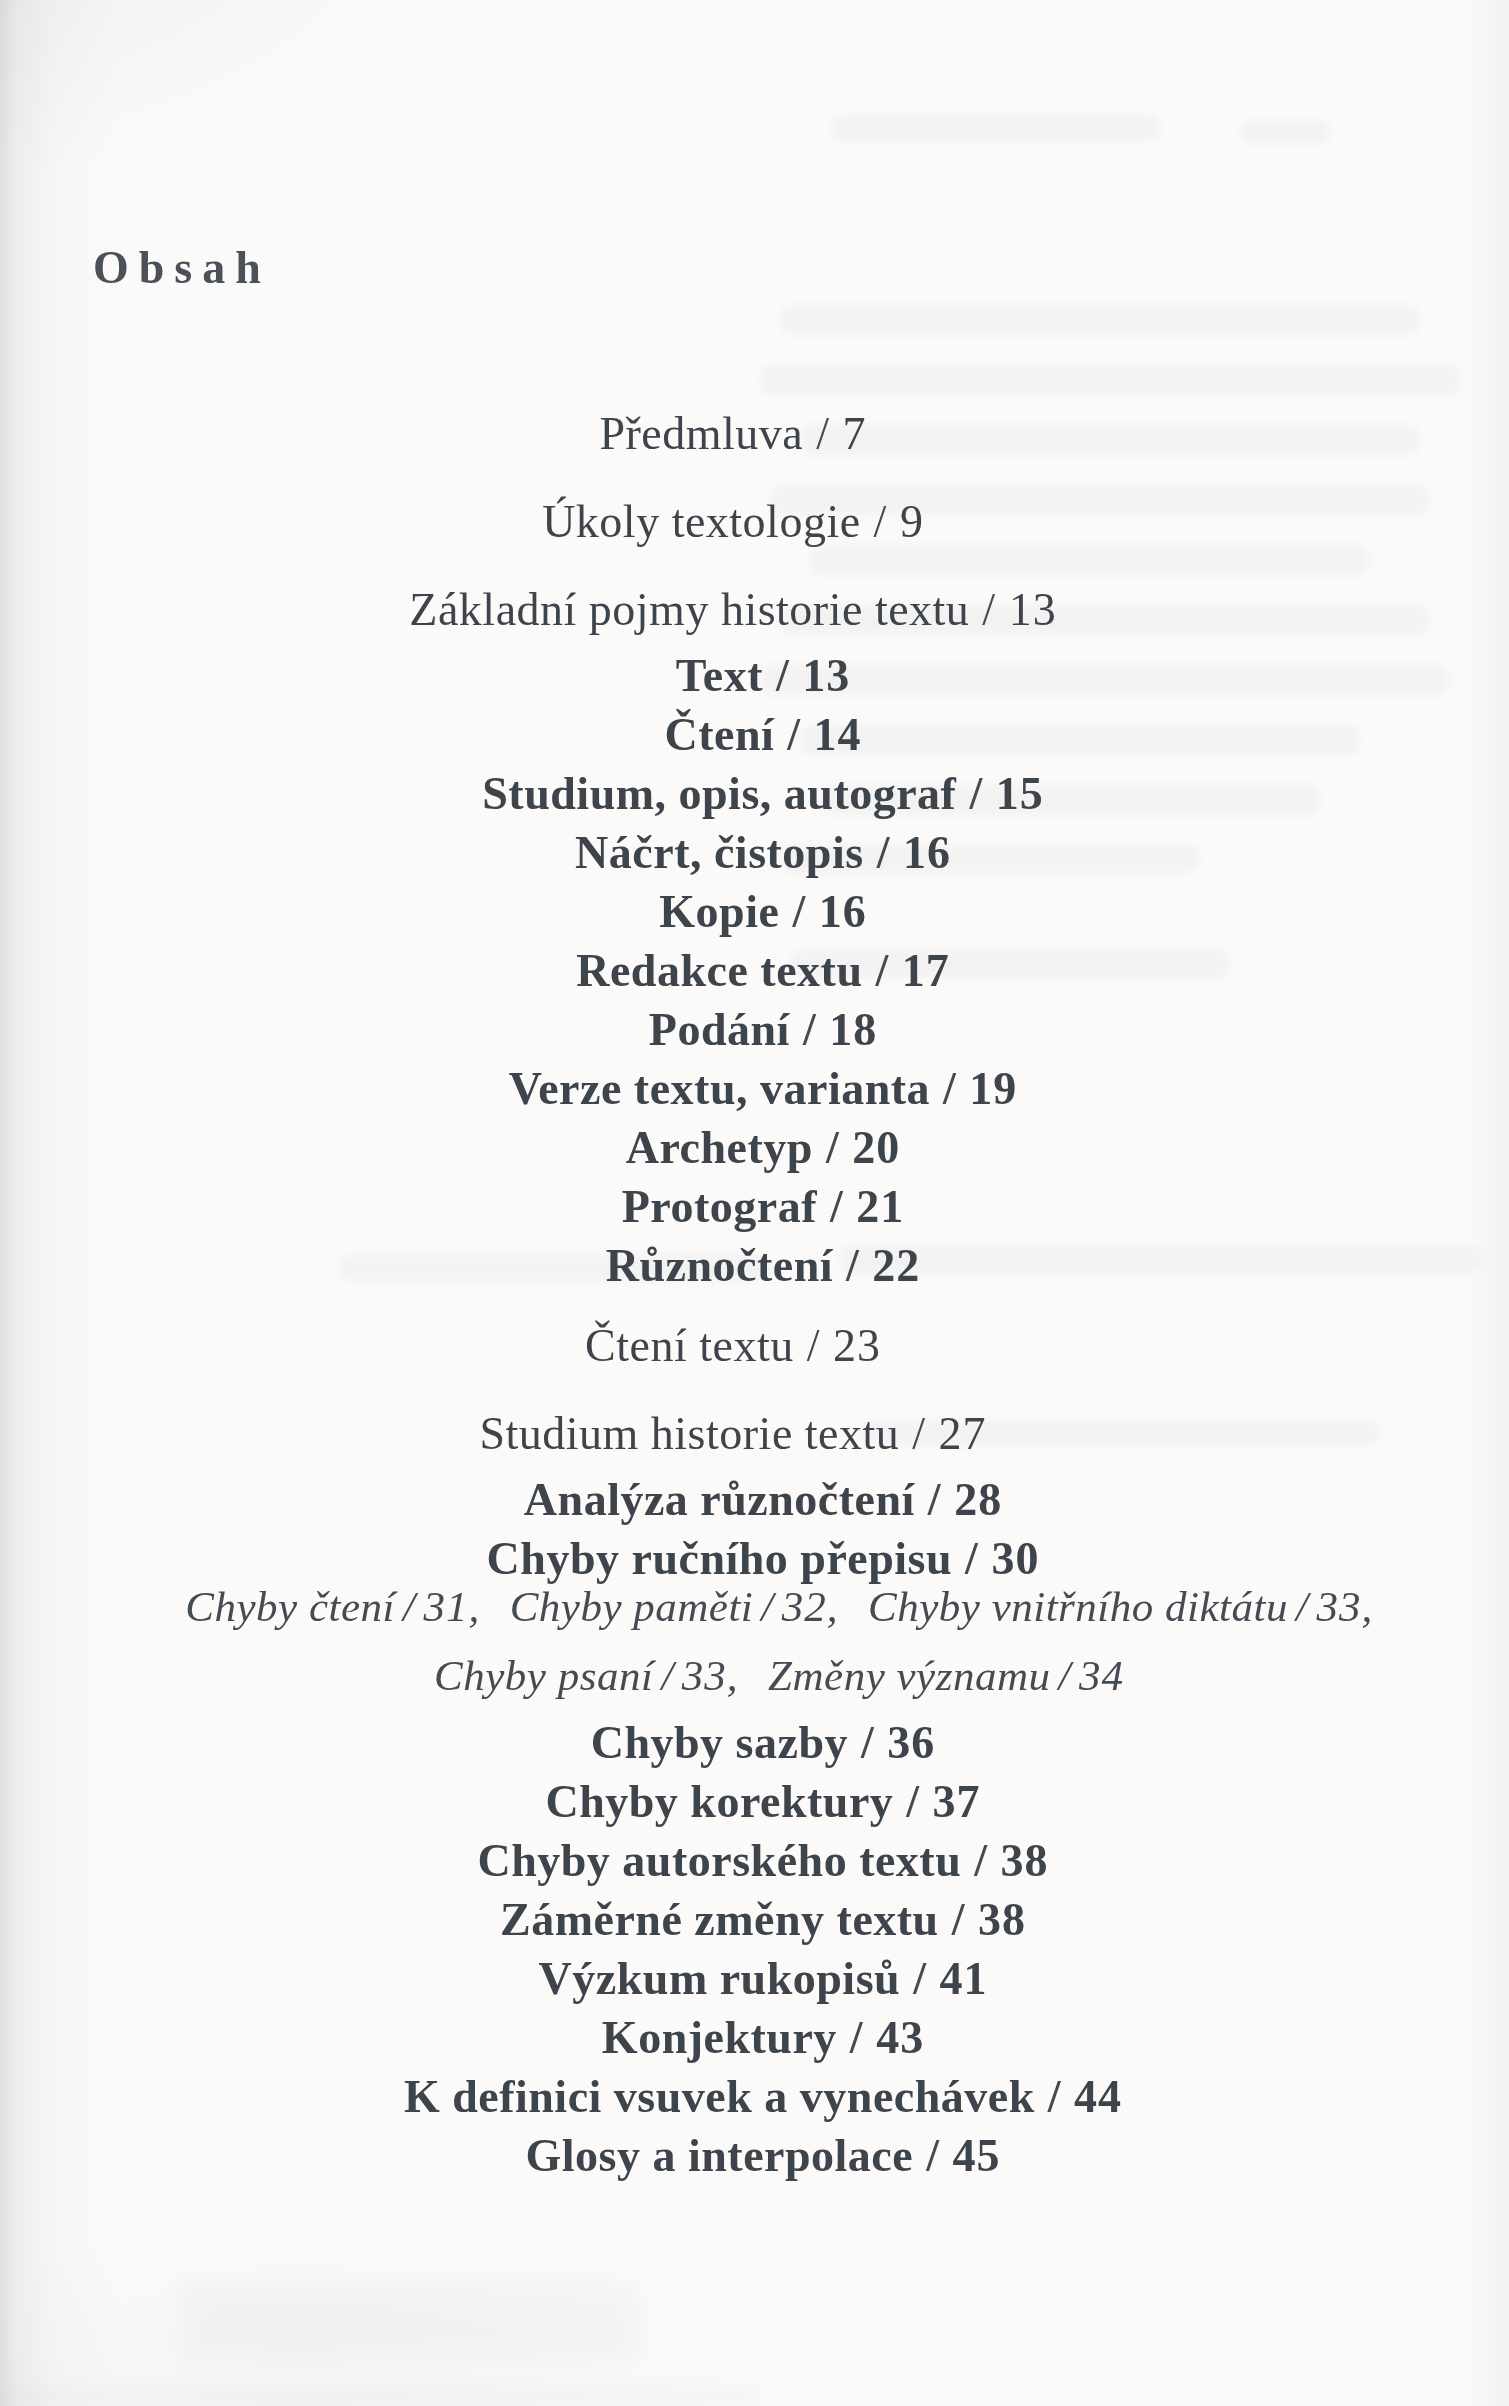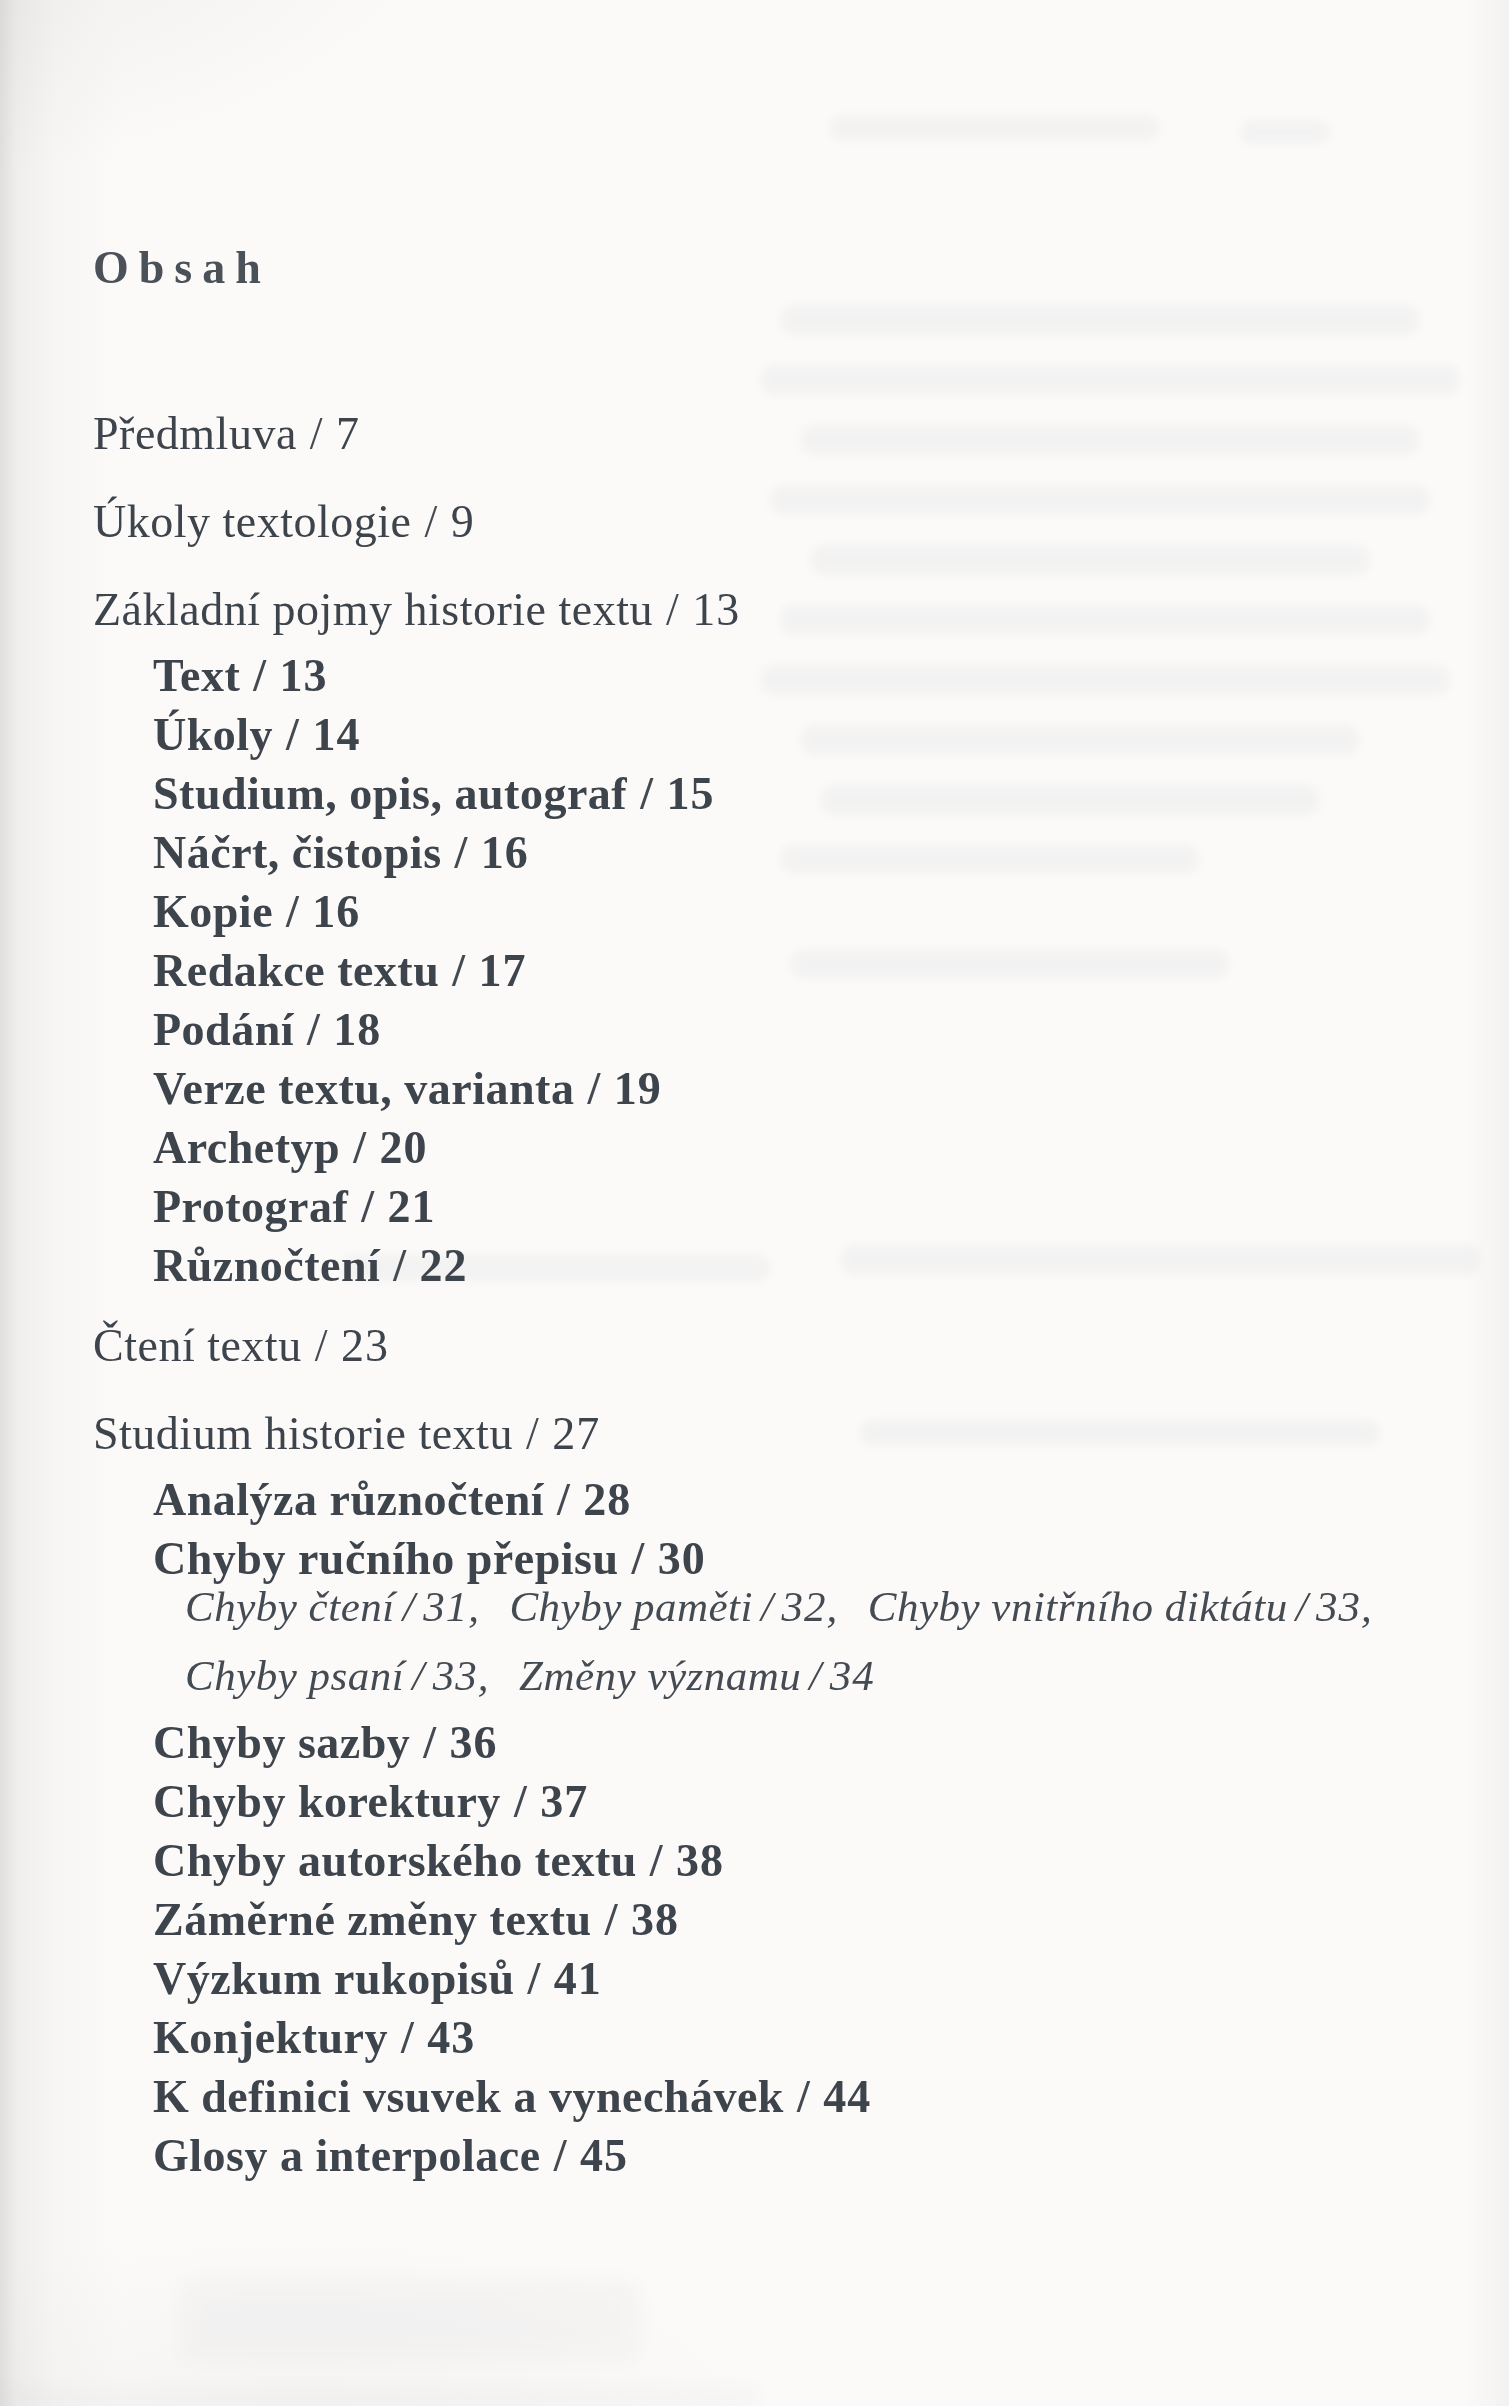--- a/index.html
+++ b/index.html
@@ -11,20 +11,21 @@
   .page {
     position: relative;
     width: 1509px;
     height: 2406px;
     overflow: hidden;
     font-family: "Liberation Serif", "DejaVu Serif", serif;
     color: #3e444c;
     
     background:
       linear-gradient(90deg, #e0dfdd 0px, #efeeec 16px, #f7f6f5 55px, #fbfaf9 120px, #fbfaf9 97%, #f3f2f1 100%);
+    text-align: center;
   }
   
   .page::before {
     content: "";
     position: absolute;
     inset: 0;
     pointer-events: none;
     background:
       radial-gradient(900px 500px at -5% -5%, rgba(120,120,120,0.10), rgba(120,120,120,0) 60%),
       radial-gradient(700px 300px at 20% 101%, rgba(120,120,118,0.05), rgba(120,120,120,0) 70%);
@@ -103,21 +104,21 @@
   <div class="ghost" style="left:860px; top:1420px; width:520px; height:26px;"></div>
   <div class="ghost soft" style="left:180px; top:2280px; width:460px; height:80px;"></div>
   <div class="ghost soft" style="left:0px; top:2388px; width:760px; height:18px;"></div>
 
   <h1 class="title">Obsah</h1>
   <div class="toc">
       <div class="entry l0"><span class="label">Předmluva</span><span class="sep">/</span><span class="num">7</span></div>
       <div class="entry l0"><span class="label">Úkoly textologie</span><span class="sep">/</span><span class="num">9</span></div>
       <div class="entry l0"><span class="label">Základní pojmy historie textu</span><span class="sep">/</span><span class="num">13</span></div>
       <div class="entry l1"><span class="label">Text</span><span class="sep">/</span><span class="num">13</span></div>
-      <div class="entry l1"><span class="label">Úkoly</span><span class="sep">/</span><span class="num">14</span></div>
+      <div class="entry l1"><span class="label">Čtení</span><span class="sep">/</span><span class="num">14</span></div>
       <div class="entry l1"><span class="label">Studium, opis, autograf</span><span class="sep">/</span><span class="num">15</span></div>
       <div class="entry l1"><span class="label">Náčrt, čistopis</span><span class="sep">/</span><span class="num">16</span></div>
       <div class="entry l1"><span class="label">Kopie</span><span class="sep">/</span><span class="num">16</span></div>
       <div class="entry l1"><span class="label">Redakce textu</span><span class="sep">/</span><span class="num">17</span></div>
       <div class="entry l1"><span class="label">Podání</span><span class="sep">/</span><span class="num">18</span></div>
       <div class="entry l1"><span class="label">Verze textu, varianta</span><span class="sep">/</span><span class="num">19</span></div>
       <div class="entry l1"><span class="label">Archetyp</span><span class="sep">/</span><span class="num">20</span></div>
       <div class="entry l1"><span class="label">Protograf</span><span class="sep">/</span><span class="num">21</span></div>
       <div class="entry l1"><span class="label">Různočtení</span><span class="sep">/</span><span class="num">22</span></div>
       <div class="entry l0"><span class="label">Čtení textu</span><span class="sep">/</span><span class="num">23</span></div>

